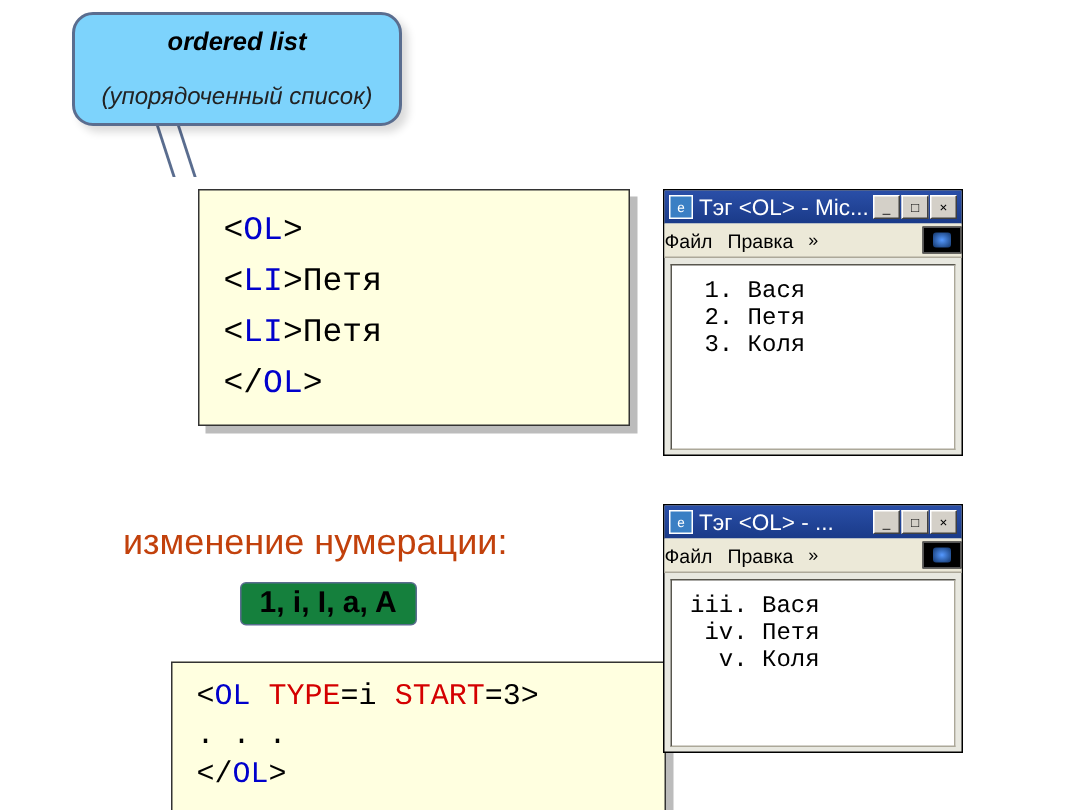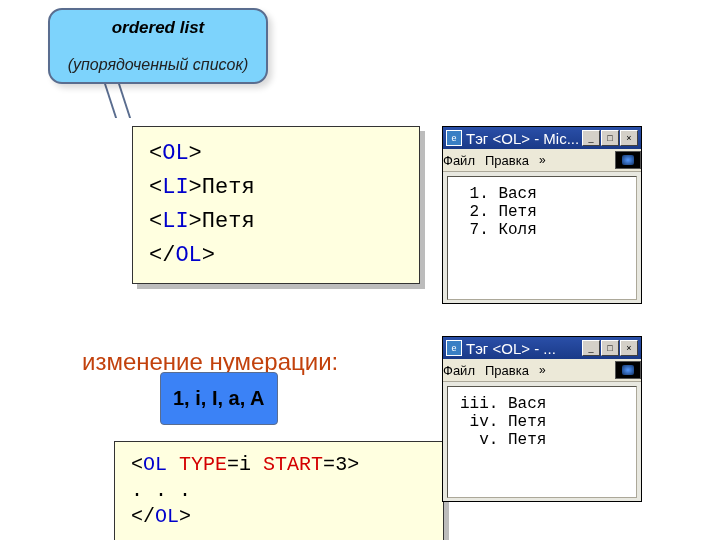--- a/index.html
+++ b/index.html
@@ -70,25 +70,25 @@
     position: absolute;
     left: 82px;
     top: 348px;
     font-size: 24px;
     color: #c2410c;
   }
 
   .badge {
     position: absolute;
     left: 160px;
-    top: 372px;
-    background: #3b82f6;
+    top: 388px;
+    background: #15803d;
     border: 1.5px solid #5a6d8f;
     border-radius: 4px;
-    padding: 14px 12px;
+    padding: 2px 12px;
     font-size: 20px;
     font-weight: bold;
     color: #000;
   }
 
   .winbox {
     position: absolute;
     width: 198px;
     background: #e8e8e0;
     border: 1px solid #000;
@@ -199,21 +199,21 @@
     <span><span class="m"></span><span>Файл</span></span>
     <span>Правка</span>
     <span class="chev">»</span>
     <div class="throbber">
         <span></span>
       </div>
   </div>
   <div class="win-content">
     <div class="ol-item"> 1. Вася</div>
     <div class="ol-item"> 2. Петя</div>
-    <div class="ol-item"> 7. Коля</div>
+    <div class="ol-item"> 3. Коля</div>
   </div>
 </div>
 
 <div class="winbox winbox-2">
   <div class="titlebar">
     <div class="tb-icon">e</div>
     <div class="tb-title">Тэг &lt;OL&gt; - ...</div>
     <div class="tb-btns">
       <div class="tb-btn">_</div>
       <div class="tb-btn">□</div>
@@ -224,15 +224,15 @@
     <span>Файл</span>
     <span>Правка</span>
     <span class="chev">»</span>
     <div class="throbber">
         <span></span>
       </div>
   </div>
   <div class="win-content">
     <div class="ol-item">iii. Вася</div>
     <div class="ol-item"> iv. Петя</div>
-    <div class="ol-item">  v. Петя</div>
+    <div class="ol-item">  v. Коля</div>
   </div>
 </div>
 
 </body></html>

